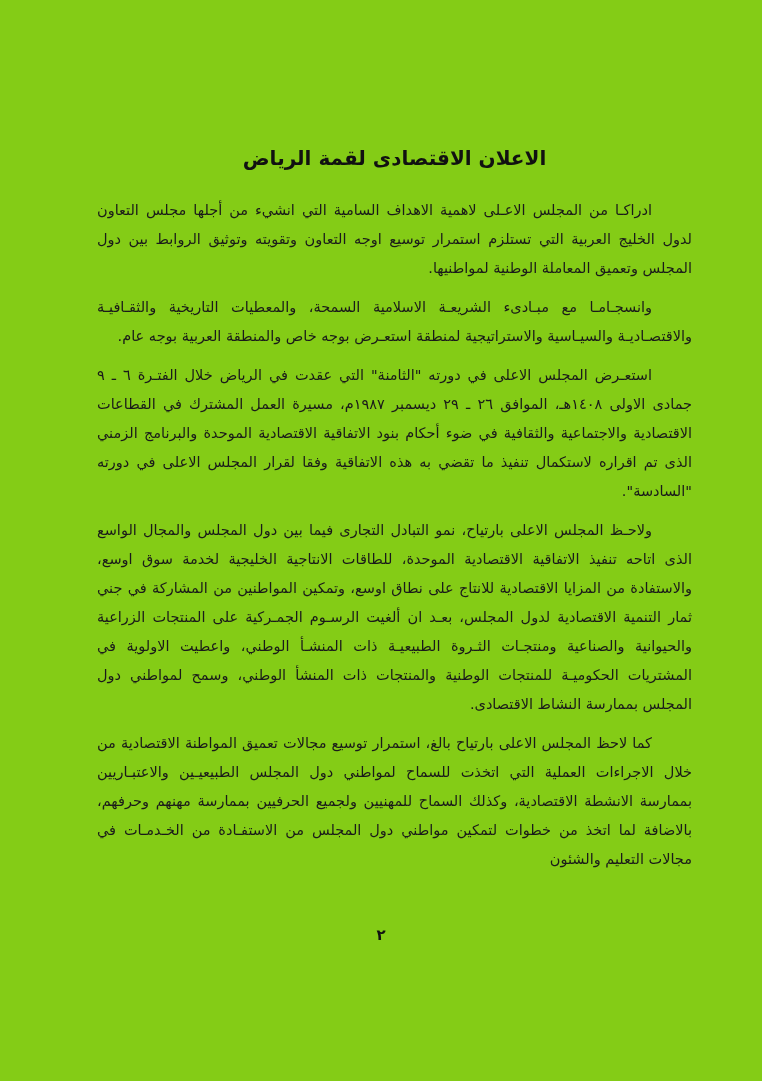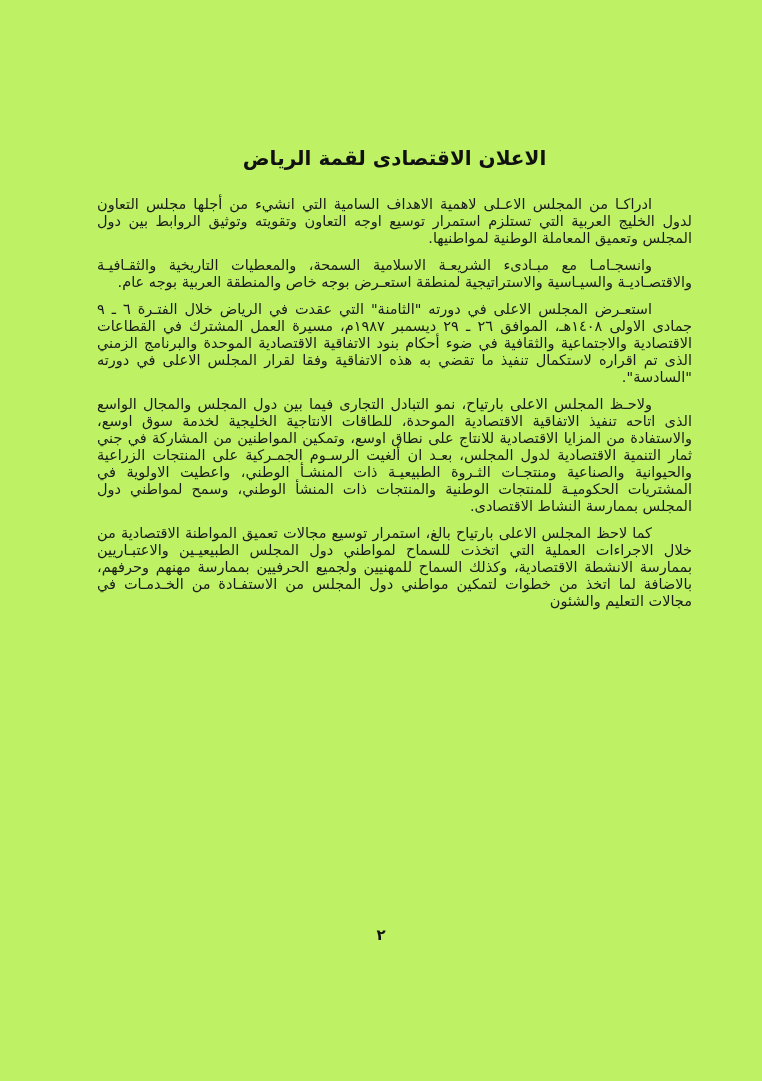--- a/index.html
+++ b/index.html
@@ -5,21 +5,21 @@
   html, body {
     margin: 0;
     padding: 0;
     background: #e8e8e8;
   }
   .page {
     position: relative;
     width: 762px;
     height: 1081px;
     margin: 0 auto;
-    background: #bef264;
+    background: #84cc16;
     overflow: hidden;
     font-family: "DejaVu Sans", sans-serif;
     color: #161616;
   }
   .doc-title {
     position: absolute;
     top: 146px;
     left: 97px;
     width: 595px;
     text-align: center;
@@ -31,21 +31,21 @@
   }
   .content {
     position: absolute;
     top: 196px;
     left: 97px;
     width: 595px;
     direction: rtl;
     text-align: justify;
     text-justify: inter-word;
     font-size: 14.5px;
-    line-height: 17px;
+    line-height: 29px;
     color: #1a1a1a;
   }
   .content p {
     margin: 0 0 10px 0;
     text-indent: 40px;
   }
   .page-number {
     position: absolute;
     top: 926px;
     left: 0;

